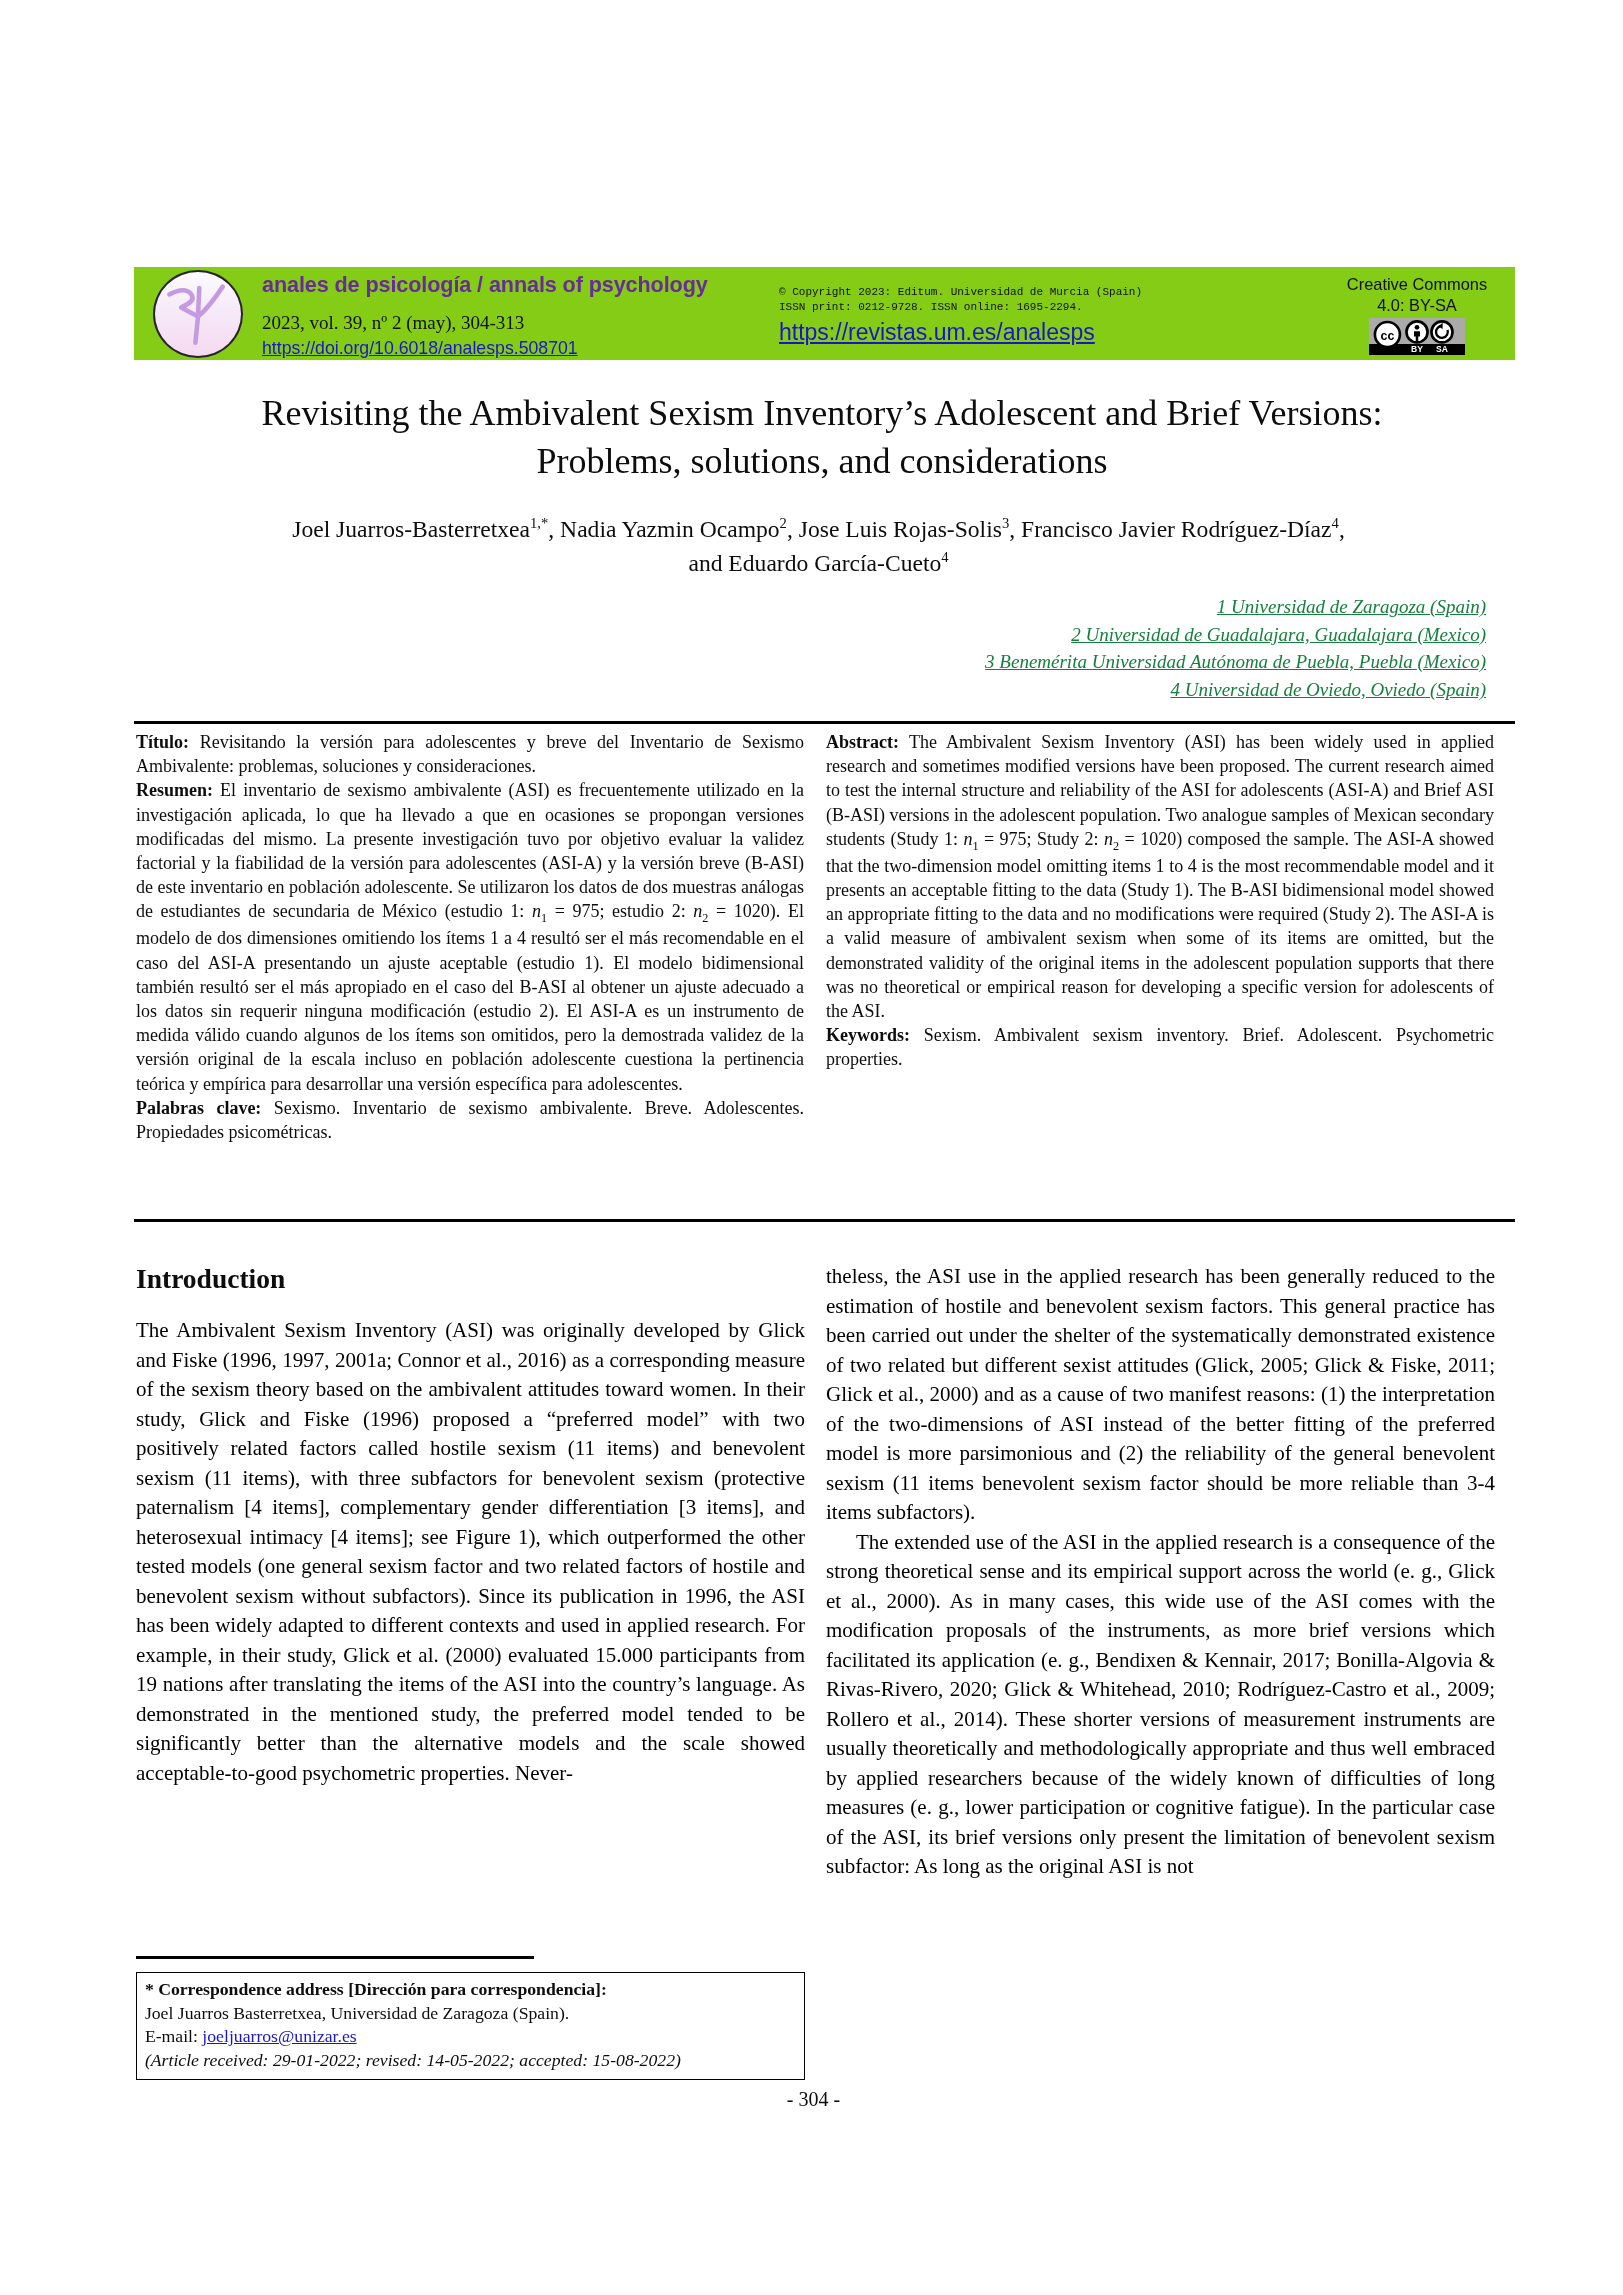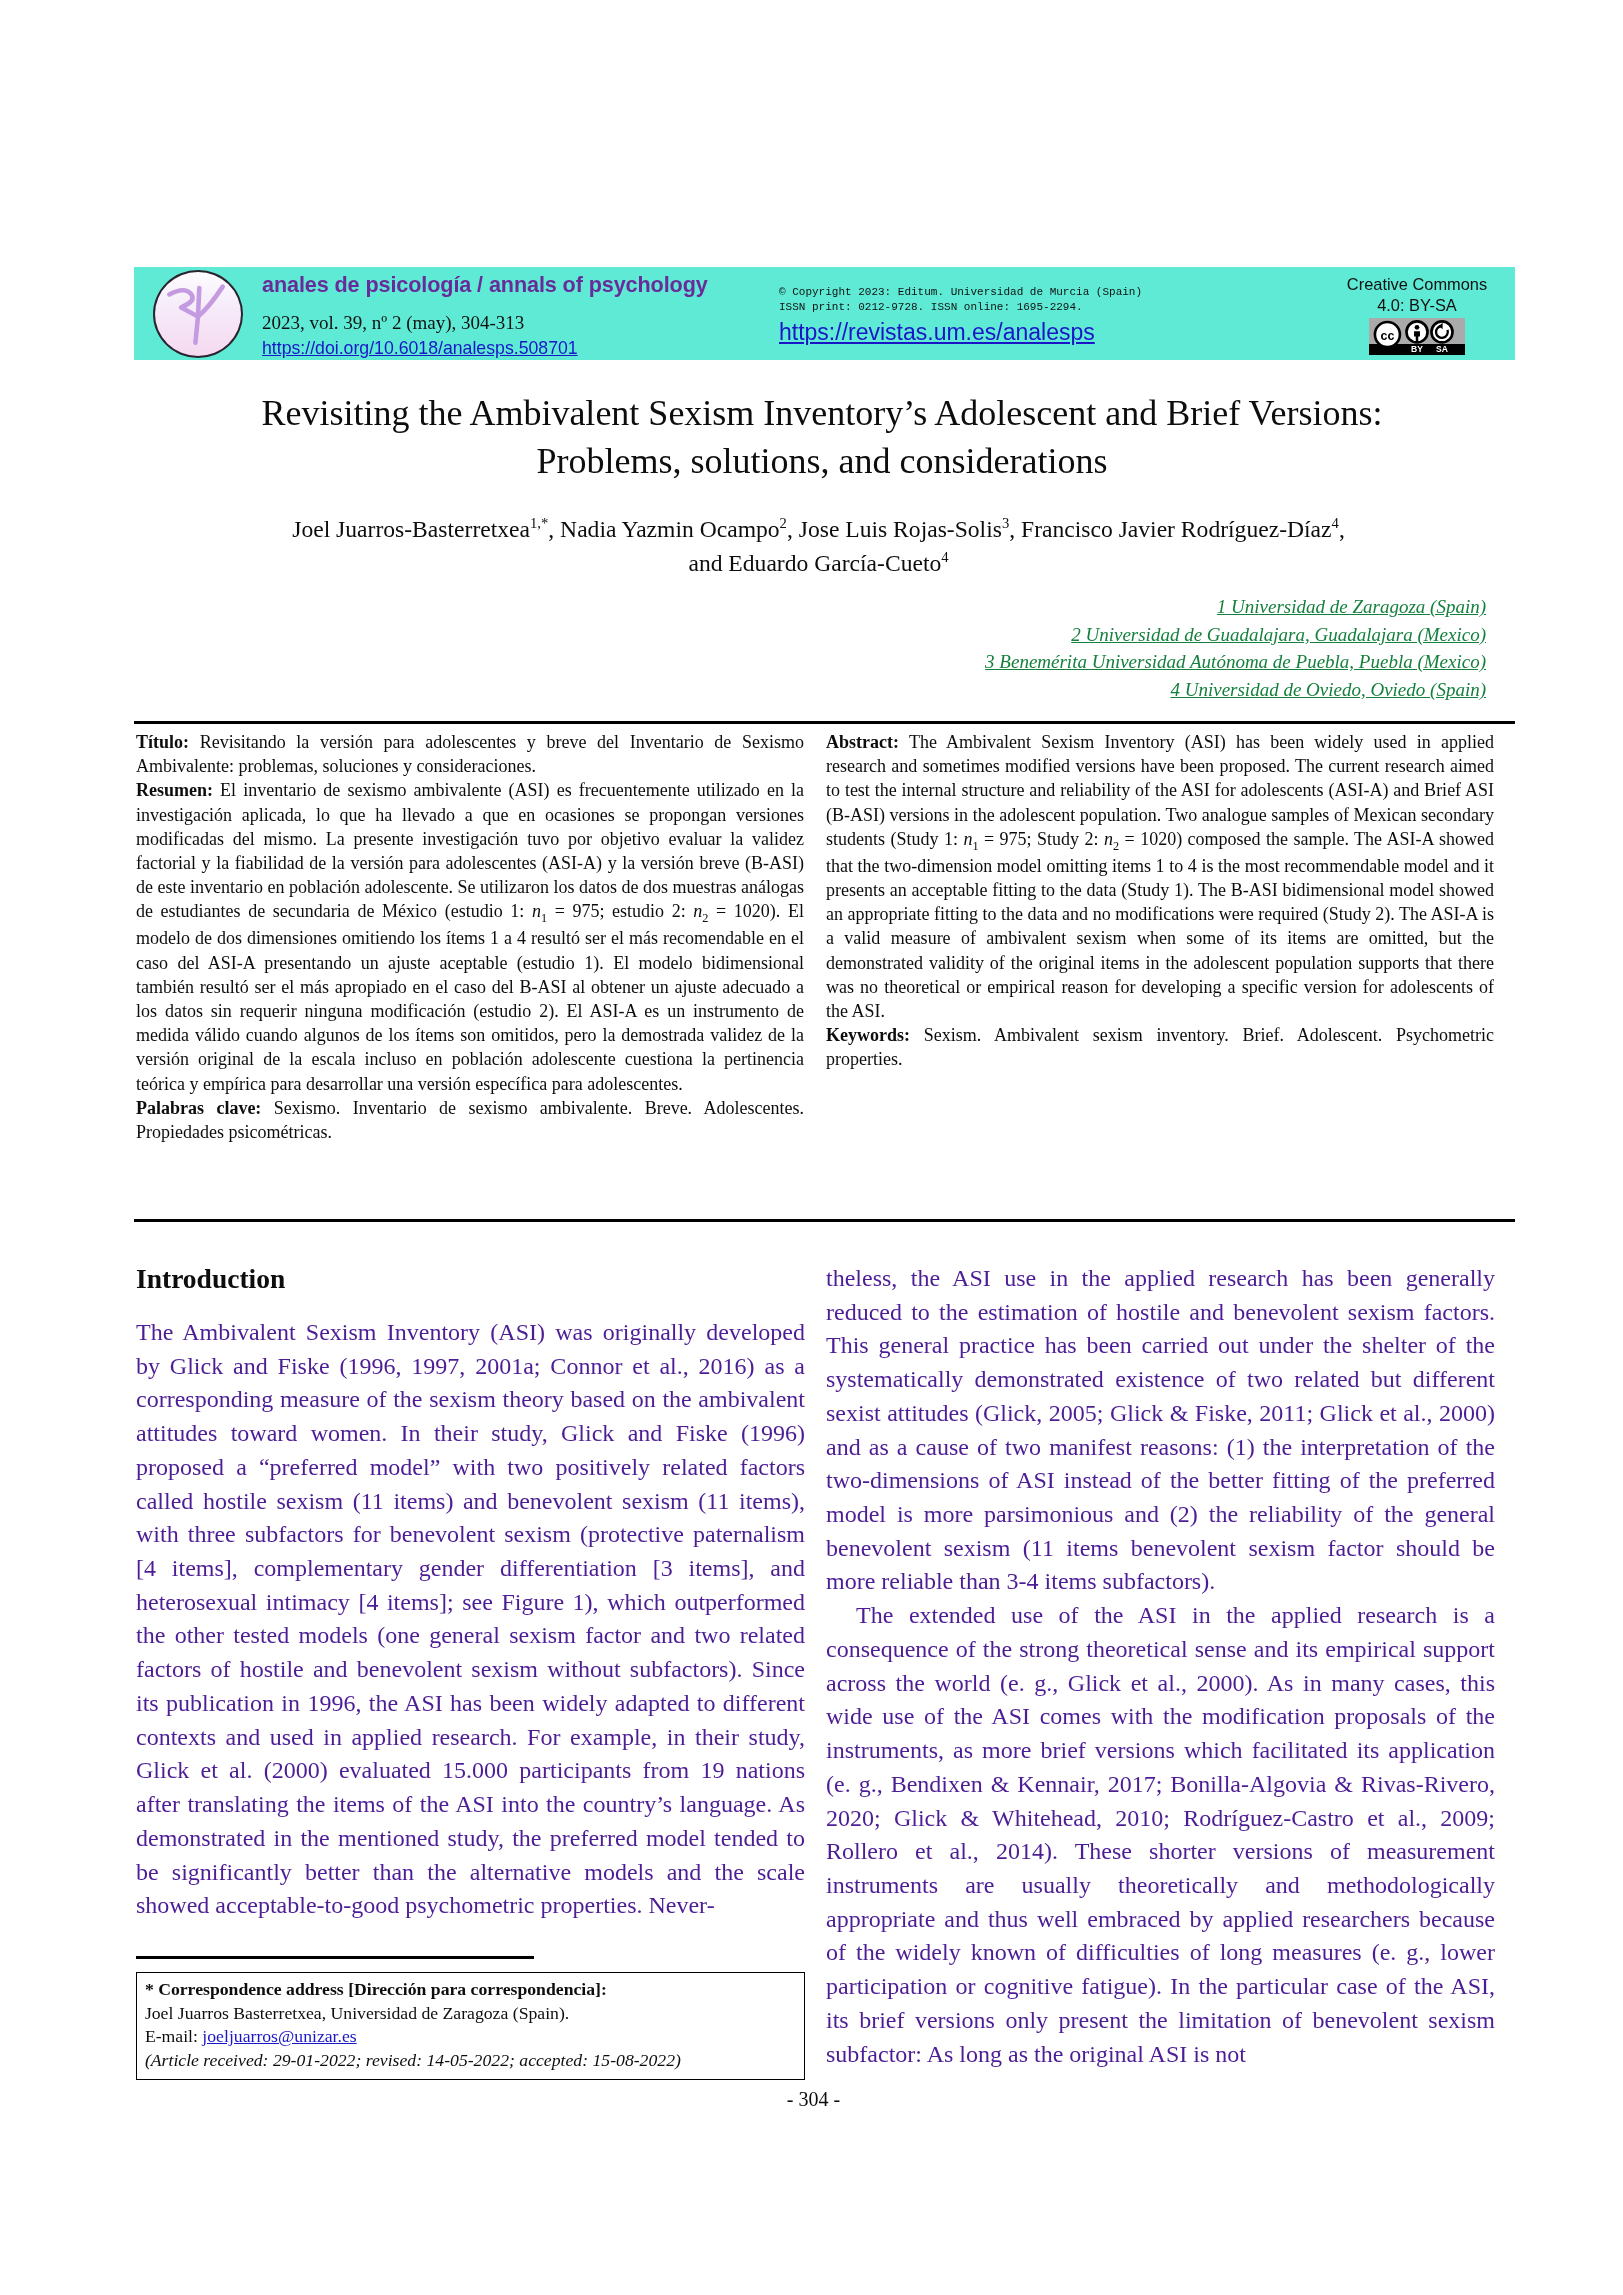--- a/index.html
+++ b/index.html
@@ -25,21 +25,21 @@
     padding: 0;
   }
 
   
   .masthead {
     position: absolute;
     left: 134px;
     top: 267px;
     width: 1381px;
     height: 93px;
-    background: #5eead4;
+    background: #84cc16;
     display: flex;
     align-items: stretch;
     box-sizing: border-box;
   }
   .masthead-logo-cell {
     width: 128px;
     display: flex;
     align-items: center;
     justify-content: center;
     flex: 0 0 auto;
@@ -235,24 +235,24 @@
     font-family: "Liberation Serif", serif;
     font-weight: bold;
     font-size: 27.5px;
     color: #0d0d0d;
   }
 
   .body-col {
     position: absolute;
     width: 669px;
     font-family: "Liberation Serif", serif;
-    font-size: 24px;
+    font-size: 21px;
     line-height: 1.405;
     text-align: justify;
-    color: #4c1d95;
+    color: #000000;
   }
   .body-col.left  { left: 136px; top: 1316px; width: 669px; }
   .body-col.right { left: 826px; top: 1262px; width: 669px; }
   .body-col p { margin: 0; }
   .body-col p.indent { text-indent: 30px; }
 
   
   .footnote-rule {
     position: absolute;
     left: 136px;

